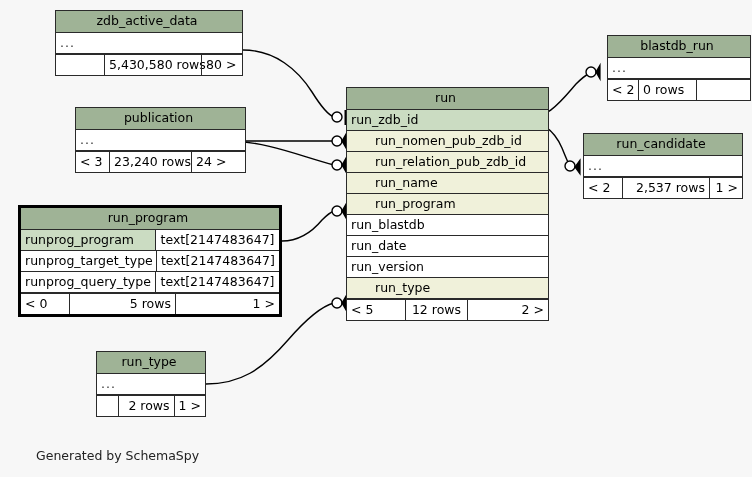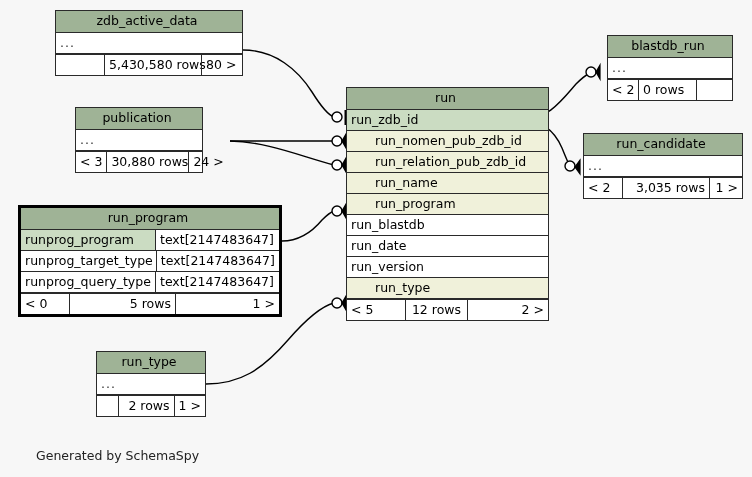--- a/index.html
+++ b/index.html
@@ -39,21 +39,21 @@
   }
   .rowline:last-child{border-bottom:none;}
   .cell{
     padding:2px 4px 3px 4px;
     box-sizing:border-box;
     line-height:1.2;
     white-space:nowrap;
     overflow:hidden;
   }
   .cname{flex:1 1 auto;}
-  .ctype{border-left:1px solid #2a2a2a;text-align:left;}
+  .ctype{border-left:1px solid #2a2a2a;text-align:center;}
 
   .pk{background:#cbdcc2;}
   .fk{background:#f0f1da;padding-left:28px;}
   .plain{background:#ffffff;}
 
   .ellipsis{background:#ffffff;letter-spacing:1px;color:#333;}
 
   .footer{
     display:flex;
     background:#ffffff;
@@ -67,42 +67,42 @@
   }
   .footer .f + .f{border-left:1px solid #2a2a2a;}
   .f-left{text-align:left;}
 
   
   #tbl-zdb_active_data{left:55px;top:10px;width:188px;}
   #tbl-zdb_active_data .f1{width:48px;}
   #tbl-zdb_active_data .f2{width:97px;text-align:right;}
   #tbl-zdb_active_data .f3{flex:1;text-align:left;}
 
-  #tbl-publication{left:75px;top:107px;width:128px;}
+  #tbl-publication{left:75px;top:107px;width:171px;}
   #tbl-publication .f1{width:33px;}
   #tbl-publication .f2{width:82px;text-align:right;}
   #tbl-publication .f3{flex:1;text-align:left;}
 
   #tbl-run_program{left:18px;top:205px;width:264px;}
   #tbl-run_program .ctype{width:124px;}
   #tbl-run_program .f1{width:48px;}
   #tbl-run_program .f2{width:106px;text-align:right;}
   #tbl-run_program .f3{flex:1;text-align:right;}
 
   #tbl-run_type{left:96px;top:351px;width:110px;}
   #tbl-run_type .f1{width:22px;}
   #tbl-run_type .f2{width:58px;text-align:right;}
   #tbl-run_type .f3{flex:1;text-align:left;}
 
   #tbl-run{left:346px;top:87px;width:203px;}
   #tbl-run .f1{width:58px;}
   #tbl-run .f2{width:62px;text-align:center;}
   #tbl-run .f3{flex:1;text-align:right;}
 
-  #tbl-blastdb_run{left:607px;top:35px;width:126px;}
+  #tbl-blastdb_run{left:607px;top:35px;width:144px;}
   #tbl-blastdb_run .f1{width:30px;}
   #tbl-blastdb_run .f2{width:58px;text-align:left;}
   #tbl-blastdb_run .f3{flex:1;}
 
   #tbl-run_candidate{left:583px;top:133px;width:160px;}
   #tbl-run_candidate .f1{width:38px;}
   #tbl-run_candidate .f2{width:87px;text-align:right;}
   #tbl-run_candidate .f3{flex:1;text-align:right;}
 
   .credit{
@@ -172,21 +172,21 @@
     </div>
   </div>
 
   <div class="table" id="tbl-publication">
     <div class="thead">publication</div>
     <div class="rowline">
       <div class="cell cname ellipsis">...</div>
     </div>
     <div class="footer">
       <div class="f f1 f-left">&lt; 3</div>
-      <div class="f f2">30,880 rows</div>
+      <div class="f f2">23,240 rows</div>
       <div class="f f3">24 &gt;</div>
     </div>
   </div>
 
   <div class="table focused" id="tbl-run_program">
     <div class="thead">run_program</div>
 
     <div class="rowline">
       <div class="cell cname pk">runprog_program</div>
       <div class="cell ctype plain">text[2147483647]</div>
@@ -269,20 +269,20 @@
     </div>
   </div>
 
   <div class="table" id="tbl-run_candidate">
     <div class="thead">run_candidate</div>
     <div class="rowline">
       <div class="cell cname ellipsis">...</div>
     </div>
     <div class="footer">
       <div class="f f1 f-left">&lt; 2</div>
-      <div class="f f2">3,035 rows</div>
+      <div class="f f2">2,537 rows</div>
       <div class="f f3">1 &gt;</div>
     </div>
   </div>
 
   <div class="credit">Generated by SchemaSpy</div>
 
 </div>
 
 </body></html>

